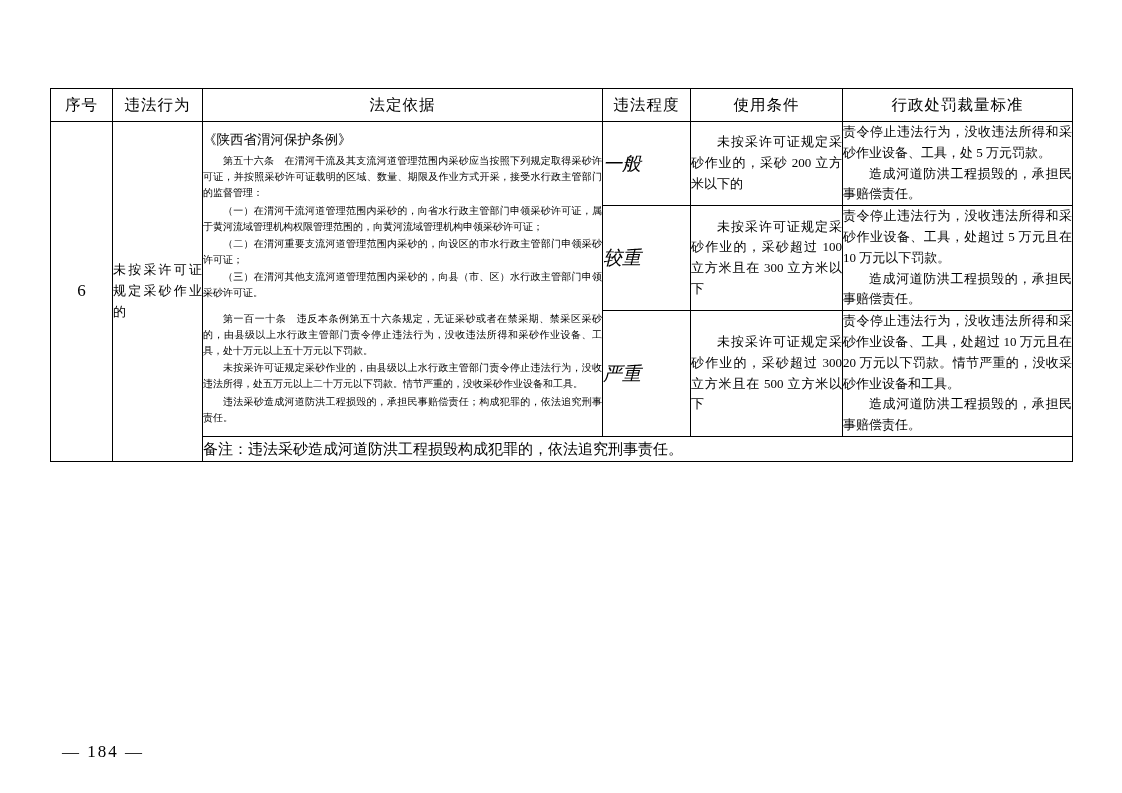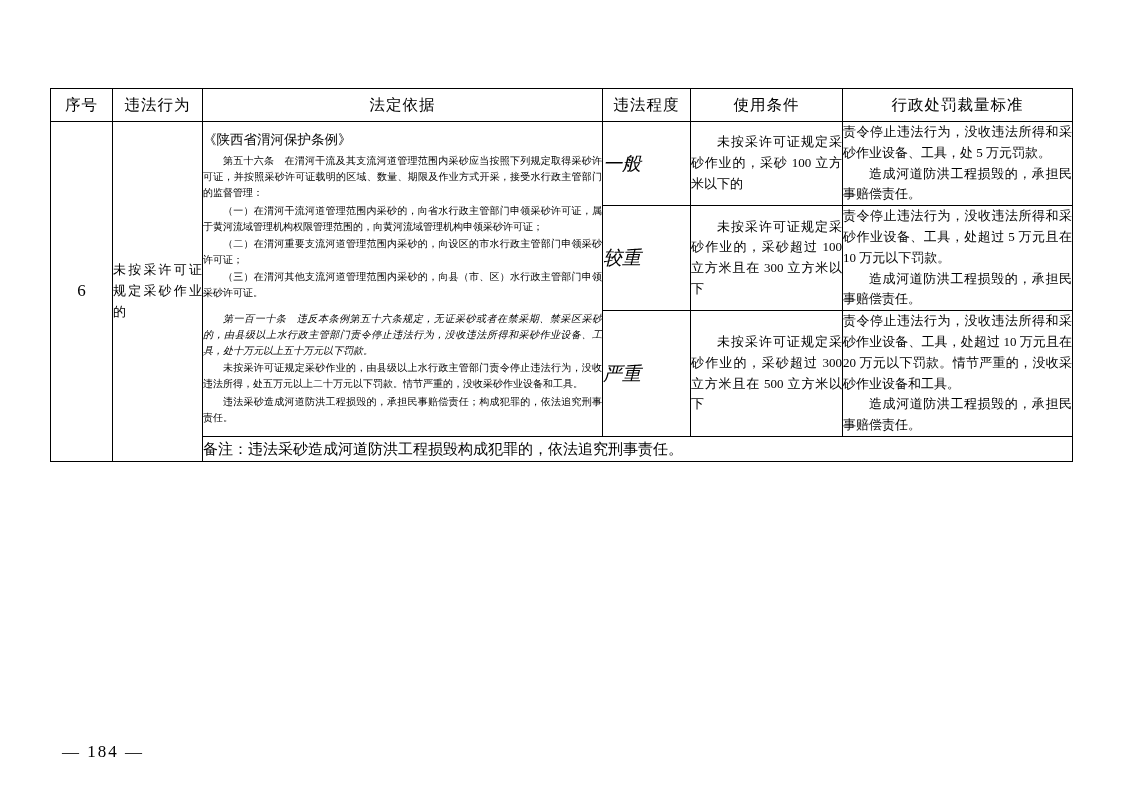--- a/index.html
+++ b/index.html
@@ -73,21 +73,20 @@
   }
   .basis-p {
     font-size: 10px;
     line-height: 1.62;
     text-indent: 2em;
     text-align: justify;
     margin: 0 0 1px 0;
   }
   .basis-p.gap {
     margin-top: 9px;
-    font-style: italic;
   }
   .deg-cell {
     text-align: left;
     font-size: 19px;
     vertical-align: middle;
     font-style: italic;
   }
   .cond-cell {
     font-size: 13px;
     line-height: 1.6;
@@ -159,21 +158,21 @@
           <div class="basis-title">《陕西省渭河保护条例》</div>
           <p class="basis-p">第五十六条　在渭河干流及其支流河道管理范围内采砂应当按照下列规定取得采砂许可证，并按照采砂许可证载明的区域、数量、期限及作业方式开采，接受水行政主管部门的监督管理：</p>
           <p class="basis-p">（一）在渭河干流河道管理范围内采砂的，向省水行政主管部门申领采砂许可证，属于黄河流域管理机构权限管理范围的，向黄河流域管理机构申领采砂许可证；</p>
           <p class="basis-p">（二）在渭河重要支流河道管理范围内采砂的，向设区的市水行政主管部门申领采砂许可证；</p>
           <p class="basis-p">（三）在渭河其他支流河道管理范围内采砂的，向县（市、区）水行政主管部门申领采砂许可证。</p>
           <p class="basis-p gap">第一百一十条　违反本条例第五十六条规定，无证采砂或者在禁采期、禁采区采砂的，由县级以上水行政主管部门责令停止违法行为，没收违法所得和采砂作业设备、工具，处十万元以上五十万元以下罚款。</p>
           <p class="basis-p">未按采许可证规定采砂作业的，由县级以上水行政主管部门责令停止违法行为，没收违法所得，处五万元以上二十万元以下罚款。情节严重的，没收采砂作业设备和工具。</p>
           <p class="basis-p">违法采砂造成河道防洪工程损毁的，承担民事赔偿责任；构成犯罪的，依法追究刑事责任。</p>
         </td>
         <td class="deg-cell">一般</td>
-        <td class="cond-cell">未按采许可证规定采砂作业的，采砂 100 立方米以下的</td>
+        <td class="cond-cell">未按采许可证规定采砂作业的，采砂 200 立方米以下的</td>
         <td class="std-cell">
           <p class="std-p">责令停止违法行为，没收违法所得和采砂作业设备、工具，处 5 万元罚款。</p>
           <p class="std-p2">造成河道防洪工程损毁的，承担民事赔偿责任。</p>
         </td>
       </tr>
       <tr>
         <td class="deg-cell">较重</td>
         <td class="cond-cell">未按采许可证规定采砂作业的，采砂超过 100 立方米且在 300 立方米以下</td>
         <td class="std-cell">
           <p class="std-p">责令停止违法行为，没收违法所得和采砂作业设备、工具，处超过 5 万元且在 10 万元以下罚款。</p>

